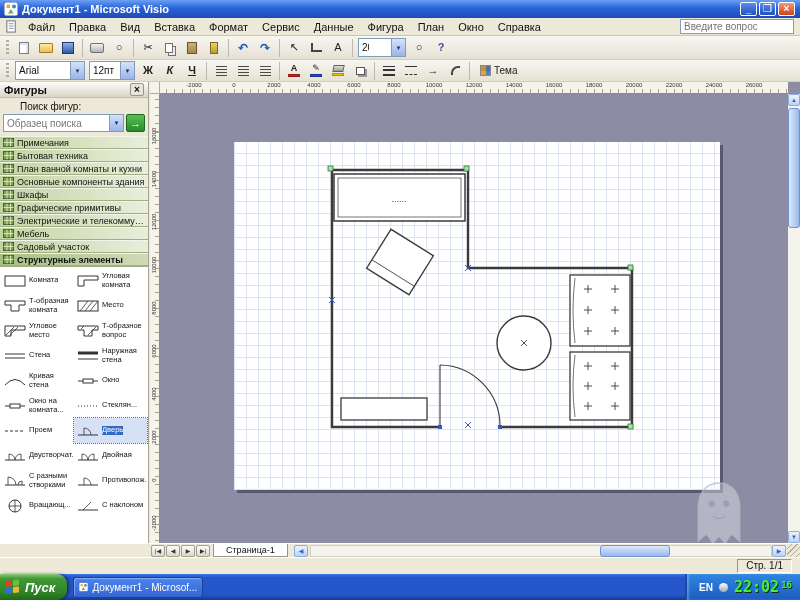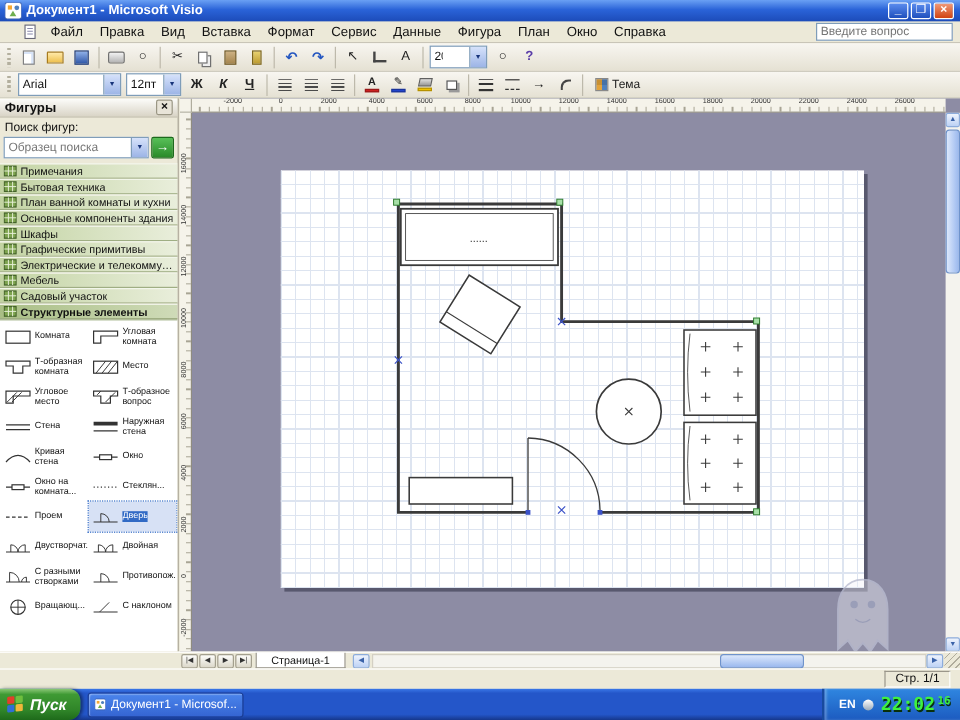--- a/index.html
+++ b/index.html
@@ -13,21 +13,21 @@
     display:flex;align-items:center;color:#fff;font-weight:bold;padding:0 2px}
   .titleicon{width:14px;height:14px;margin:0 4px 0 2px;flex:0 0 auto}
   .tb-buttons{margin-left:auto;display:flex;gap:2px;padding-right:3px}
   .wbtn{width:17px;height:14px;border:1px solid #fff;border-radius:2px;text-align:center;
     line-height:12px;font-size:10px;font-weight:bold;color:#fff;
     background:linear-gradient(#5b8cee,#1f50bd)}
   .wbtn.close{background:linear-gradient(#f09a78,#d04312)}
 
   
   .menubar{position:absolute;top:18px;left:0;width:800px;height:18px;background:#ece9d8;
-    border-bottom:1px solid #c9c5b8;display:flex;align-items:center;padding-left:16px}
+    border-bottom:1px solid #c9c5b8;display:flex;align-items:center;padding-left:2px}
   .menu-doc-icon{width:13px;height:13px;margin:0 3px;flex:0 0 auto}
   .menu-item{padding:1px 7px;white-space:nowrap}
   .question{margin-left:auto;margin-right:6px;width:114px;height:15px;font-size:10px;
     border:1px solid #7f9db9;padding:0 3px;color:#666;font-family:Liberation Sans, sans-serif}
 
   
   .toolbar{position:absolute;left:0;width:800px;display:flex;align-items:center;padding-left:2px;
     background:linear-gradient(#f8f6f1,#e5e1d3);border-bottom:1px solid #cfccc0}
   #tb-std{top:36px;height:24px}
   #tb-fmt{top:60px;height:22px}
@@ -73,21 +73,21 @@
   .combo .carrow{width:14px;align-self:stretch;background:linear-gradient(#d6e2fb,#9cb4e6);
     border-left:1px solid #7f9db9;font-size:6px;display:flex;align-items:center;justify-content:center;color:#16337a}
 
   
   .shapes-panel{position:absolute;left:0;top:82px;width:149px;height:461px;background:#ece9d8;
     border-right:1px solid #a8a494;display:flex;flex-direction:column;overflow:hidden}
   .sp-header{height:16px;display:flex;align-items:center;padding:0 4px;font-weight:bold;
     background:linear-gradient(#fdfdfb,#d9d4c6);border-bottom:1px solid #c2beae}
   .sp-close{margin-left:auto;width:14px;height:13px;text-align:center;line-height:11px;font-size:10px;
     border:1px solid #9a9684;border-radius:2px;background:#e8e4d8}
-  .sp-search-label{font-size:10px;padding:3px 4px 1px}
+  .sp-search-label{font-size:10px;padding:3px 20px 1px}
   .sp-search{display:flex;align-items:center;padding:1px 3px 4px;gap:2px}
   .sp-search .combo{flex:1;margin:0;height:18px}
   .sp-go{width:19px;height:18px;flex:0 0 auto;background:linear-gradient(#58c058,#2a8a2a);
     border:1px solid #1c6a1c;border-radius:2px;color:#fff;font-size:11px;text-align:center;line-height:16px;font-weight:bold}
   .stencil-bar{height:13px;flex:0 0 13px;display:flex;align-items:center;gap:3px;padding:0 3px;font-size:9px;
     background:linear-gradient(90deg,#c2d3a2,#e9eedb);border-top:1px solid #f2f6ea;border-bottom:1px solid #9fae83;
     white-space:nowrap;overflow:hidden}
   .stencil-bar.active{background:linear-gradient(90deg,#a9be85,#cfdbb8);font-weight:bold}
   .sicon{width:11px;height:11px;flex:0 0 auto;display:block}
   .slabel{overflow:hidden;text-overflow:ellipsis}
@@ -266,21 +266,21 @@
           <span class="glyph" data-name="zoom-tool-icon">○</span>
         </span>
         <span class="tbtn" data-name="help-button">
           <span class="glyph" data-name="help-icon">?</span>
         </span>
       </span>
   </div>
 
   <div class="toolbar" id="tb-fmt" data-name="formatting-toolbar">
     <span class="grip" data-name="toolbar-grip"></span>
-    <span class="combo" style="width:86px" data-name="font-name-combo">
+    <span class="combo" style="width:70px" data-name="font-name-combo">
       <span class="cval" data-name="font-name-value">Arial</span>
       <span class="carrow" data-name="chevron-down-icon">▼</span>
     </span>
     <span class="combo" style="width:46px" data-name="font-size-combo">
       <span class="cval" data-name="font-size-value">12пт</span>
       <span class="carrow" data-name="chevron-down-icon">▼</span>
     </span>
     <span id="fmt-items" style="display:flex;align-items:center">
         <span class="tbtn b" data-name="bold-button">
           <span class="glyph" data-name="bold-icon">Ж</span>

